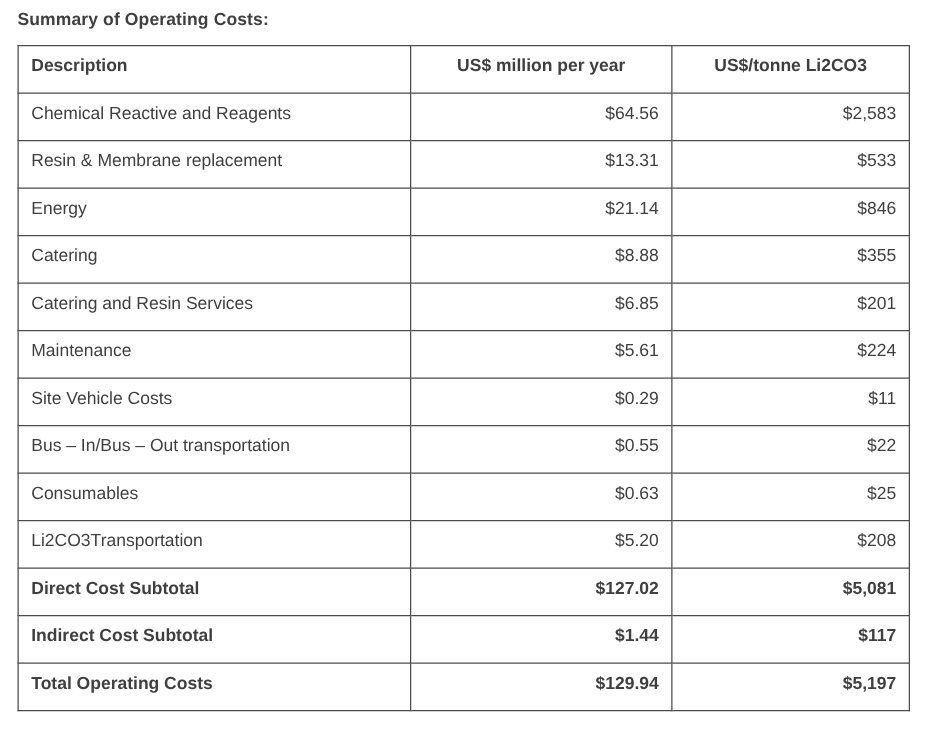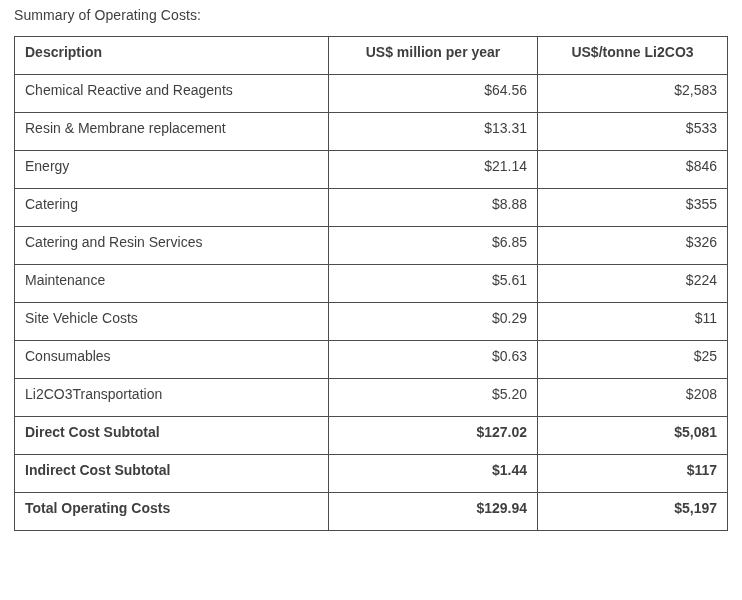--- a/index.html
+++ b/index.html
@@ -12,21 +12,21 @@
     margin: 0;
     padding: 0;
     width: 742px;
     height: 600px;
     background: var(--bg);
     font-family: "Liberation Sans", sans-serif;
   }
   .page-title {
     margin: 7px 0 13px 14px;
     font-size: 14px;
-    font-weight: 400;
+    font-weight: 700;
     color: var(--text);
     letter-spacing: 0.1px;
   }
   table.cost-table {
     border-collapse: collapse;
     table-layout: fixed;
     margin-left: 14px;
     width: 713px;
   }
   .cost-table th,
@@ -81,31 +81,36 @@
       <td>$846</td>
     </tr>
     <tr>
       <td class="desc-cell">Catering</td>
       <td>$8.88</td>
       <td>$355</td>
     </tr>
     <tr>
       <td class="desc-cell">Catering and Resin Services</td>
       <td>$6.85</td>
-      <td>$326</td>
+      <td>$201</td>
     </tr>
     <tr>
       <td class="desc-cell">Maintenance</td>
       <td>$5.61</td>
       <td>$224</td>
     </tr>
     <tr>
       <td class="desc-cell">Site Vehicle Costs</td>
       <td>$0.29</td>
       <td>$11</td>
+    </tr>
+    <tr>
+      <td class="desc-cell">Bus – In/Bus – Out transportation</td>
+      <td>$0.55</td>
+      <td>$22</td>
     </tr>
     <tr>
       <td class="desc-cell">Consumables</td>
       <td>$0.63</td>
       <td>$25</td>
     </tr>
     <tr>
       <td class="desc-cell">Li2CO3Transportation</td>
       <td>$5.20</td>
       <td>$208</td>

